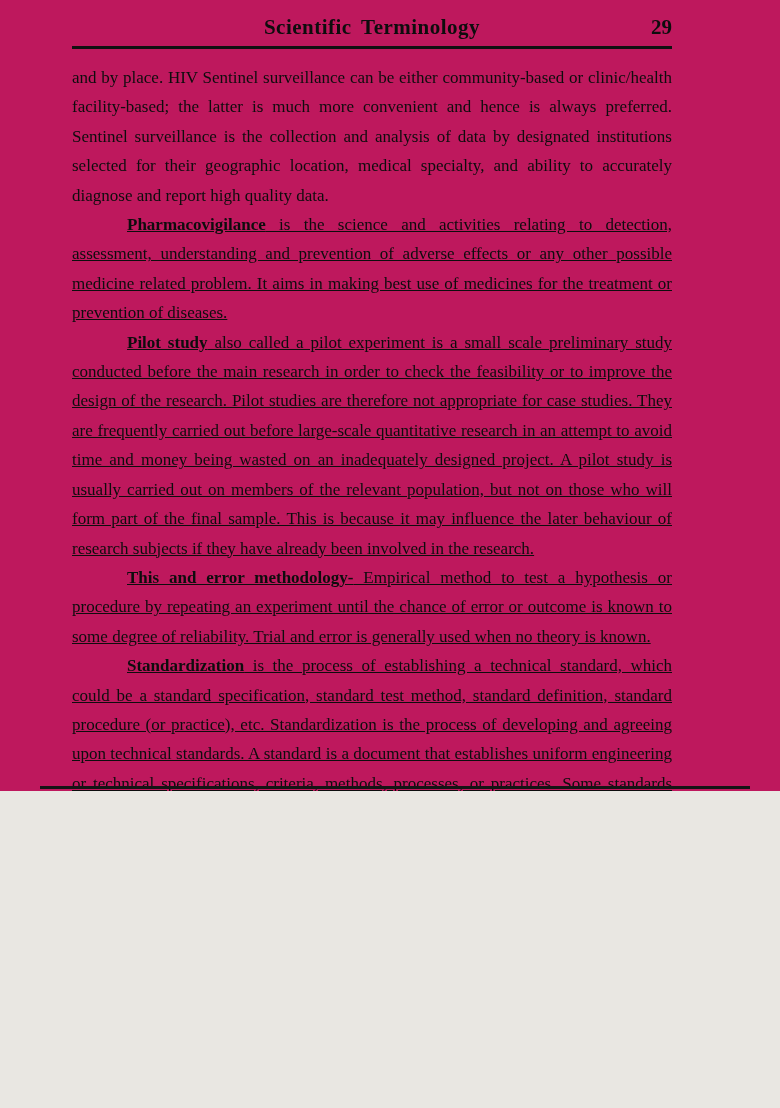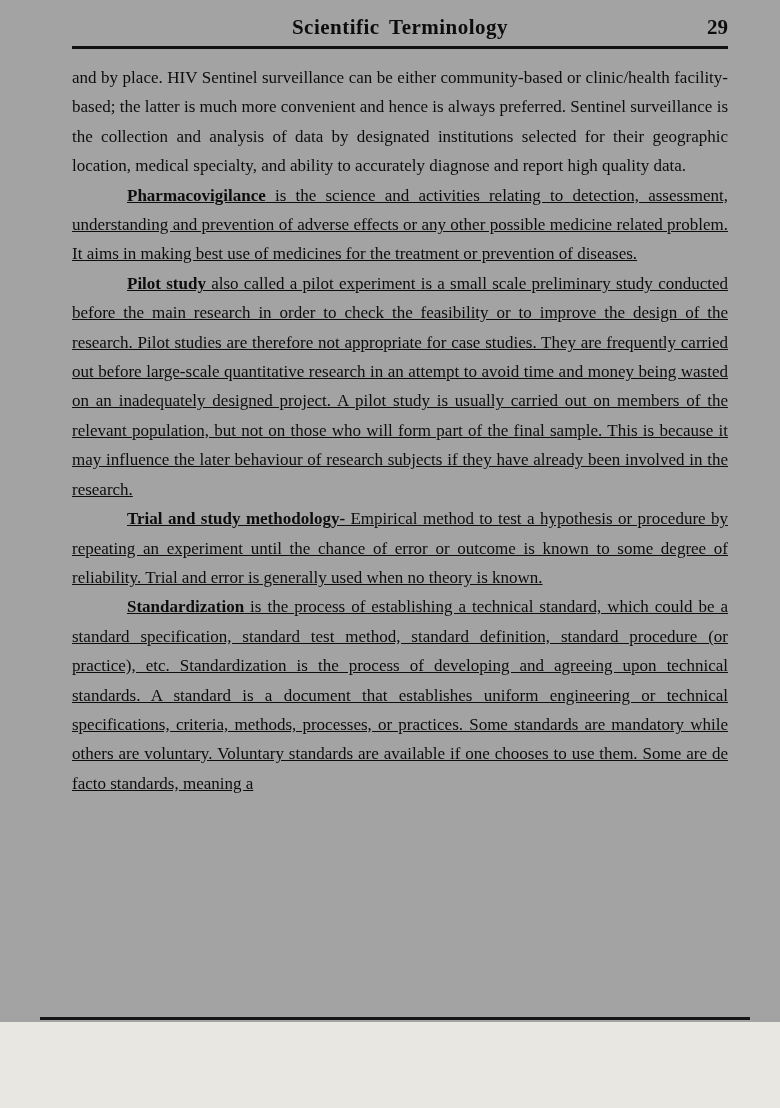--- a/index.html
+++ b/index.html
@@ -3,28 +3,28 @@
 <meta charset="utf-8">
 <style>
   html, body {
     margin: 0;
     padding: 0;
     background: #e9e7e2;
   }
   .page {
     position: relative;
     width: 780px;
-    height: 1022px;
+    height: 791px;
     margin: 0 auto;
-    background: #a3a3a3;
+    background: #be185d;
     overflow: hidden;
     font-family: "Liberation Serif", "DejaVu Serif", serif;
     color: #0d0d0d;
     box-sizing: border-box;
-    padding: 10px 52px 0 72px;
+    padding: 10px 108px 0 72px;
   }
   .page-header {
     position: relative;
     height: 34px;
     text-align: center;
   }
   .page-title {
     display: inline-block;
     margin: 0;
     font-size: 21px;
@@ -85,21 +85,21 @@
   <hr class="header-rule">
 
   <main class="body-text">
 
     <p class="para"><b class="term"></b><span>and by place. HIV Sentinel surveillance can be either community-based or clinic/health facility-based; the latter is much more convenient and hence is always preferred. Sentinel surveillance is the collection and analysis of data by designated institutions selected for their geographic location, medical specialty, and ability to accurately diagnose and report high quality data.</span></p>
 
     <p class="para indent"><b class="term">Pharmacovigilance</b><span> is the science and activities relating to detection, assessment, understanding and prevention of adverse effects or any other possible medicine related problem. It aims in making best use of medicines for the treatment or prevention of diseases.</span></p>
 
     <p class="para indent"><b class="term">Pilot study</b><span> also called a pilot experiment is a small scale preliminary study conducted before the main research in order to check the feasibility or to improve the design of the research. Pilot studies are therefore not appropriate for case studies. They are frequently carried out before large-scale quantitative research in an attempt to avoid time and money being wasted on an inadequately designed project. A pilot study is usually carried out on members of the relevant population, but not on those who will form part of the final sample. This is because it may influence the later behaviour of research subjects if they have already been involved in the research.</span></p>
 
-    <p class="para indent"><b class="term">Trial and study methodology-</b><span> Empirical method to test a hypothesis or procedure by repeating an experiment until the chance of error or outcome is known to some degree of reliability. Trial and error is generally used when no theory is known.</span></p>
+    <p class="para indent"><b class="term">This and error methodology-</b><span> Empirical method to test a hypothesis or procedure by repeating an experiment until the chance of error or outcome is known to some degree of reliability. Trial and error is generally used when no theory is known.</span></p>
 
     <p class="para indent"><b class="term">Standardization</b><span> is the process of establishing a technical standard, which could be a standard specification, standard test method, standard definition, standard procedure (or practice), etc. Standardization is the process of developing and agreeing upon technical standards. A standard is a document that establishes uniform engineering or technical specifications, criteria, methods, processes, or practices. Some standards are mandatory while others are voluntary. Voluntary standards are available if one chooses to use them. Some are de facto standards, meaning a</span></p>
 
   </main>
 
   <hr class="bottom-rule">
 
 </div>
 
 </body></html>

